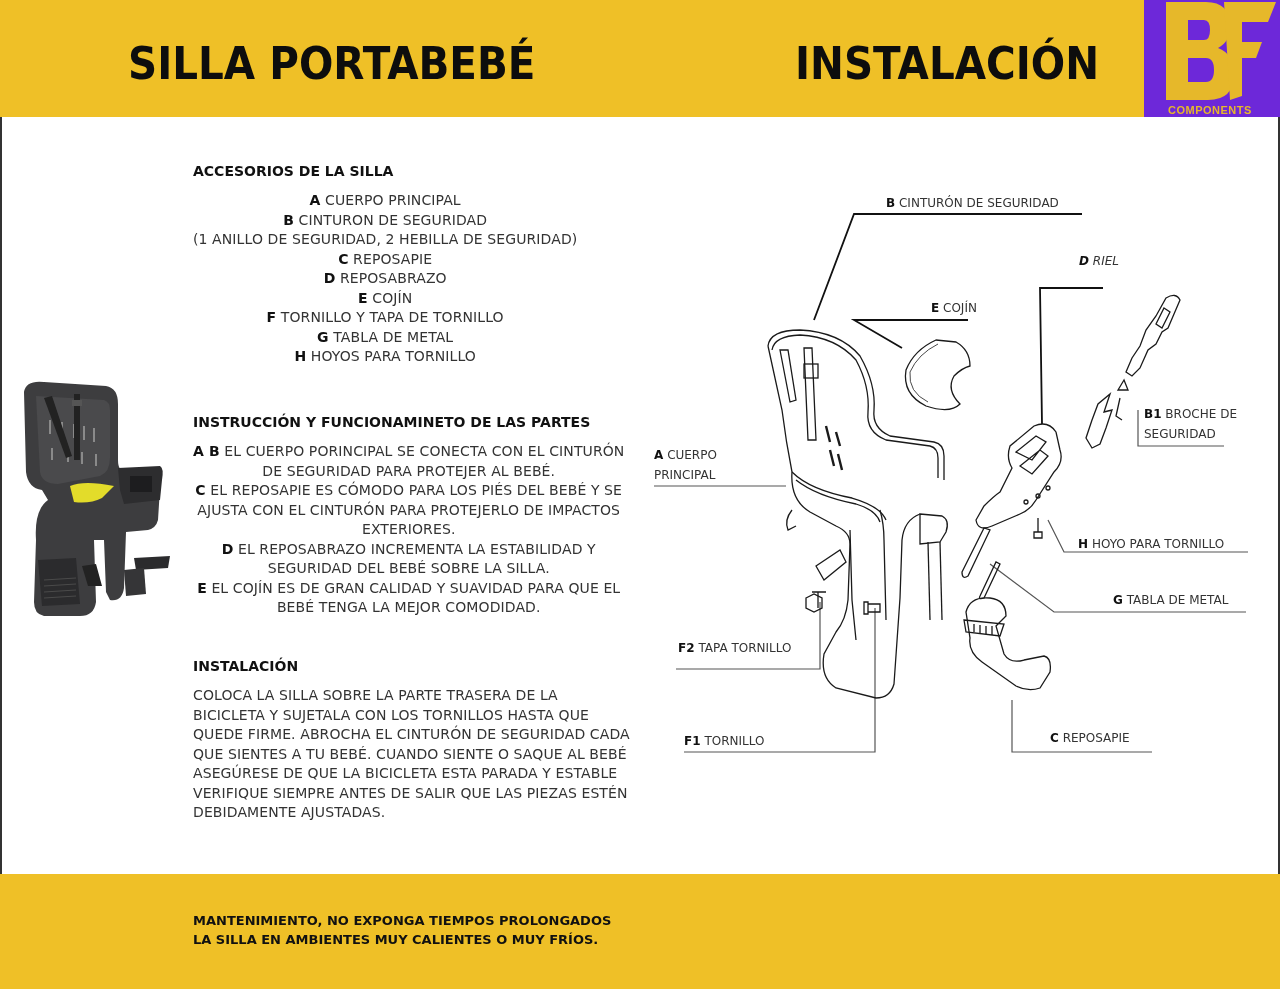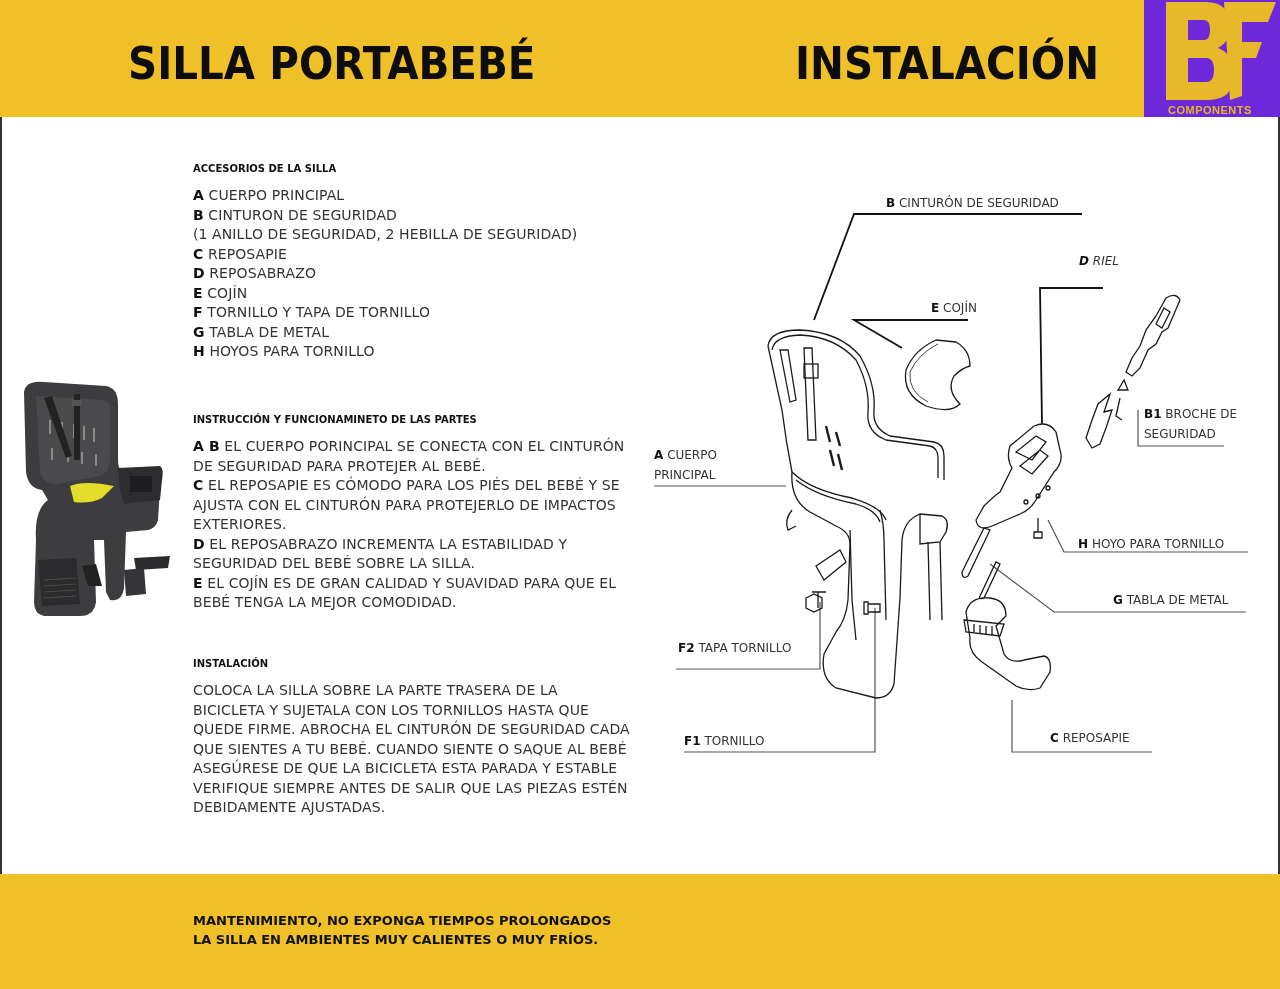--- a/index.html
+++ b/index.html
@@ -10,29 +10,29 @@
 
     .header { position: absolute; left: 0; top: 0; width: 1280px; height: 117px; background: #efc027; }
     .header-title-left { position: absolute; left: 128px; top: 38px; font-size: 44px; font-weight: bold; letter-spacing: 0px; color: #0d0d0d; font-family: "DejaVu Sans", sans-serif; transform: scaleX(0.92); transform-origin: left center; }
     .header-title-right { position: absolute; left: 795px; top: 38px; font-size: 44px; font-weight: bold; color: #0d0d0d; font-family: "DejaVu Sans", sans-serif; transform: scaleX(0.92); transform-origin: left center; }
 
     .logo { position: absolute; left: 1144px; top: 0; width: 163px; height: 117px; background: #6d28d9; overflow: hidden; }
     .logo svg { position: absolute; left: 0; top: 0; }
     .logo-text { position: absolute; left: 24px; top: 104px; font-size: 11px; font-weight: bold; color: #e6b82a; letter-spacing: 0.5px; font-family: "Liberation Sans", sans-serif; }
 
     .section { position: absolute; left: 193px; }
-    .section-heading { font-size: 10px; font-weight: bold; color: #111; font-family: "DejaVu Sans", sans-serif; }
+    .section-heading { font-size: 14px; font-weight: bold; color: #111; font-family: "DejaVu Sans", sans-serif; }
     .text-lines { font-size: 14px; line-height: 19.5px; color: #333; font-family: "DejaVu Sans", sans-serif; font-weight: normal; letter-spacing: 0.1px; }
     .text-lines .k { font-weight: bold; color: #111; }
     .text-lines div { white-space: nowrap; }
 
     .sec1 { top: 163px; }
-    .sec1 .text-lines { margin-top: 12px; }
+    .sec1 .text-lines { margin-top: 12px; text-align: center; }
     .sec2 { top: 414px; }
-    .sec2 .text-lines { margin-top: 12px; }
+    .sec2 .text-lines { margin-top: 12px; text-align: center; }
     .sec3 { top: 658px; }
     .sec3 .text-lines { margin-top: 12px; }
 
     .photo { position: absolute; left: 14px; top: 380px; width: 160px; height: 240px; }
 
     .diagram { position: absolute; left: 640px; top: 180px; width: 640px; height: 600px; }
     .diag-label { position: absolute; font-size: 12px; color: #333; font-family: "DejaVu Sans", sans-serif; white-space: nowrap; line-height: 20px; }
     .diag-label .k { font-weight: bold; color: #111; }
 
     .footer { position: absolute; left: 0; top: 874px; width: 1280px; height: 115px; background: #efc027; }

